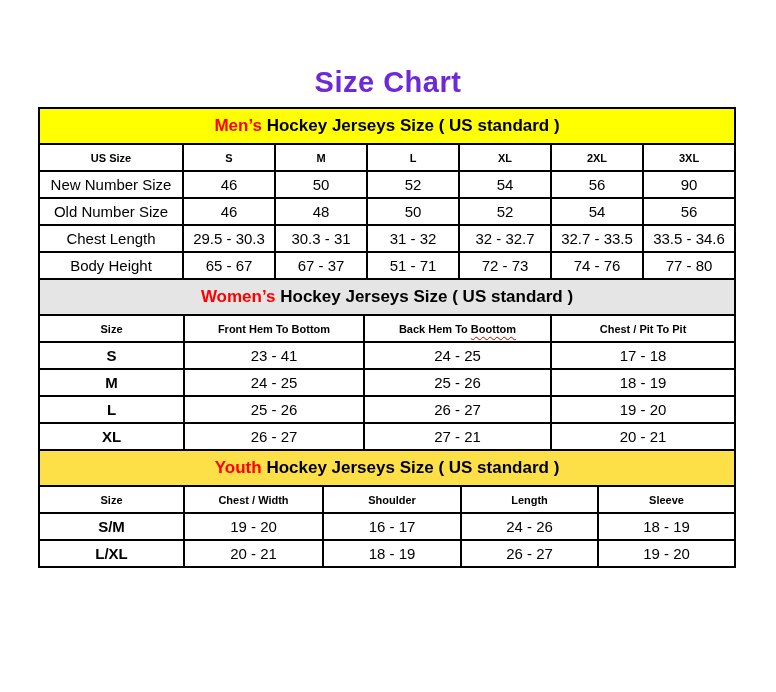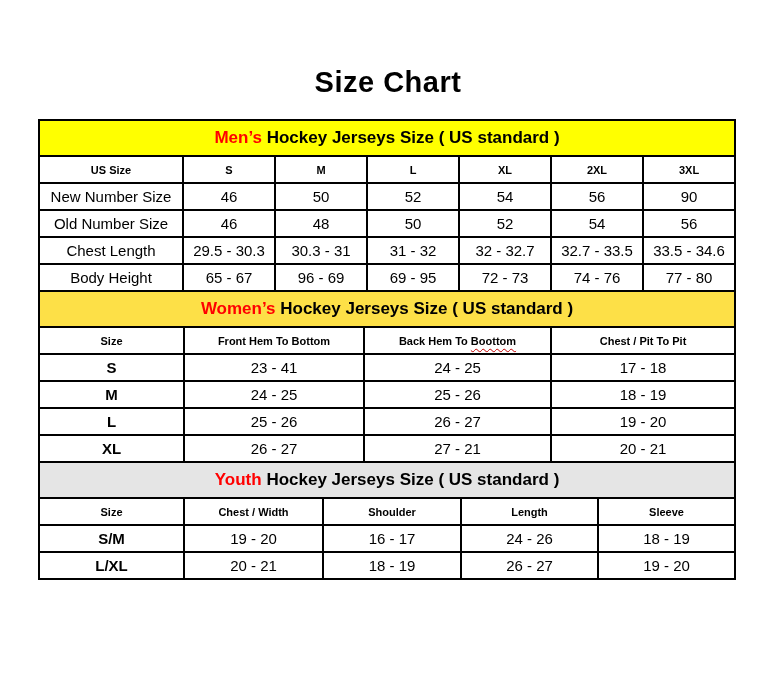--- a/index.html
+++ b/index.html
@@ -14,21 +14,21 @@
   }
   .title {
     margin: 0;
     padding-top: 66px;
     text-align: center;
     font-size: 29px;
     font-weight: bold;
     letter-spacing: 0.5px;
   }
   .chart {
-    margin: 20px 0 0 38px;
+    margin: 8px 0 0 38px;
     width: 696px;
   }
   table.section {
     border-collapse: collapse;
     table-layout: fixed;
     width: 696px;
     font-size: 15px;
   }
   table.section + table.section { margin-top: -2px; }
   table.section td, table.section th {
@@ -55,21 +55,21 @@
     text-decoration: underline;
     text-decoration-style: wavy;
     text-decoration-thickness: 1px;
     text-underline-offset: 3px;
   }
 </style>
 </head>
 <body>
 
 <div class="page">
-  <h1 class="title" style="color: #000000;">Size Chart</h1>
+  <h1 class="title" style="color: #6d28d9;">Size Chart</h1>
 
   <div class="chart">
     <table class="section" id="sec-mens">
       <colgroup>
         <col style="width:144px">
         <col style="width:92px">
           <col style="width:92px">
           <col style="width:92px">
         <col style="width:92px">
           <col style="width:92px">
@@ -111,39 +111,39 @@
             <td>29.5 - 30.3</td>
             <td>30.3 - 31</td>
             <td>31 - 32</td>
             <td>32 - 32.7</td>
             <td>32.7 - 33.5</td>
             <td>33.5 - 34.6</td>
           </tr>
           <tr class="datarow">
             <td>Body Height</td>
             <td>65 - 67</td>
-            <td>96 - 69</td>
-            <td>69 - 95</td>
+            <td>67 - 37</td>
+            <td>51 - 71</td>
             <td>72 - 73</td>
             <td>74 - 76</td>
             <td>77 - 80</td>
           </tr>
         </tbody>
       </table>
 
     <table class="section" id="sec-womens">
       <colgroup>
         <col style="width:145px">
         <col style="width:180px">
           <col style="width:187px">
           <col style="width:184px">
       </colgroup>
     <tbody>
           <tr class="band">
-            <td colspan="4" style="background: #fde047;"><span style="color: rgb(255, 0, 0);">Women’s</span><span> Hockey Jerseys Size ( US standard )</span></td>
+            <td colspan="4" style="background: #e5e5e5;"><span style="color: rgb(255, 0, 0);">Women’s</span><span> Hockey Jerseys Size ( US standard )</span></td>
           </tr>
           <tr class="cols">
             <th>Size</th>
             <th>Front Hem To Bottom</th>
             <th>Back Hem To <span class="squiggle" style="text-decoration-color: rgb(192, 0, 0);">Boottom</span></th>
             <th>Chest / Pit To Pit</th>
           </tr>
           <tr class="datarow">
             <td class="rowlabel-bold">S</td>
             <td>23 - 41</td>
@@ -174,21 +174,21 @@
     <table class="section" id="sec-youth">
       <colgroup>
         <col style="width:145px">
         <col style="width:139px">
           <col style="width:138px">
           <col style="width:137px">
           <col style="width:137px">
       </colgroup>
     <tbody>
           <tr class="band">
-            <td colspan="5" style="background: #e5e5e5;"><span style="color: rgb(255, 0, 0);">Youth</span><span> Hockey Jerseys Size ( US standard )</span></td>
+            <td colspan="5" style="background: #fde047;"><span style="color: rgb(255, 0, 0);">Youth</span><span> Hockey Jerseys Size ( US standard )</span></td>
           </tr>
           <tr class="cols">
             <th>Size</th>
             <th>Chest / Width</th>
             <th>Shoulder</th>
             <th>Length</th>
             <th>Sleeve</th>
           </tr>
           <tr class="datarow">
             <td class="rowlabel-bold">S/M</td>

